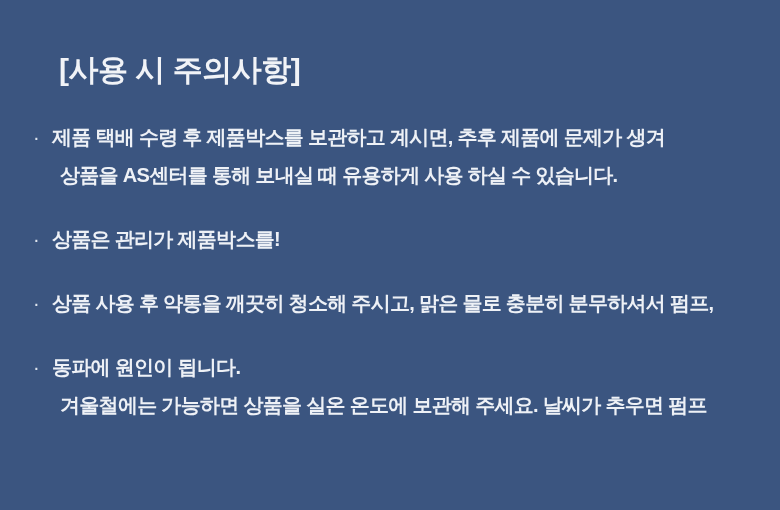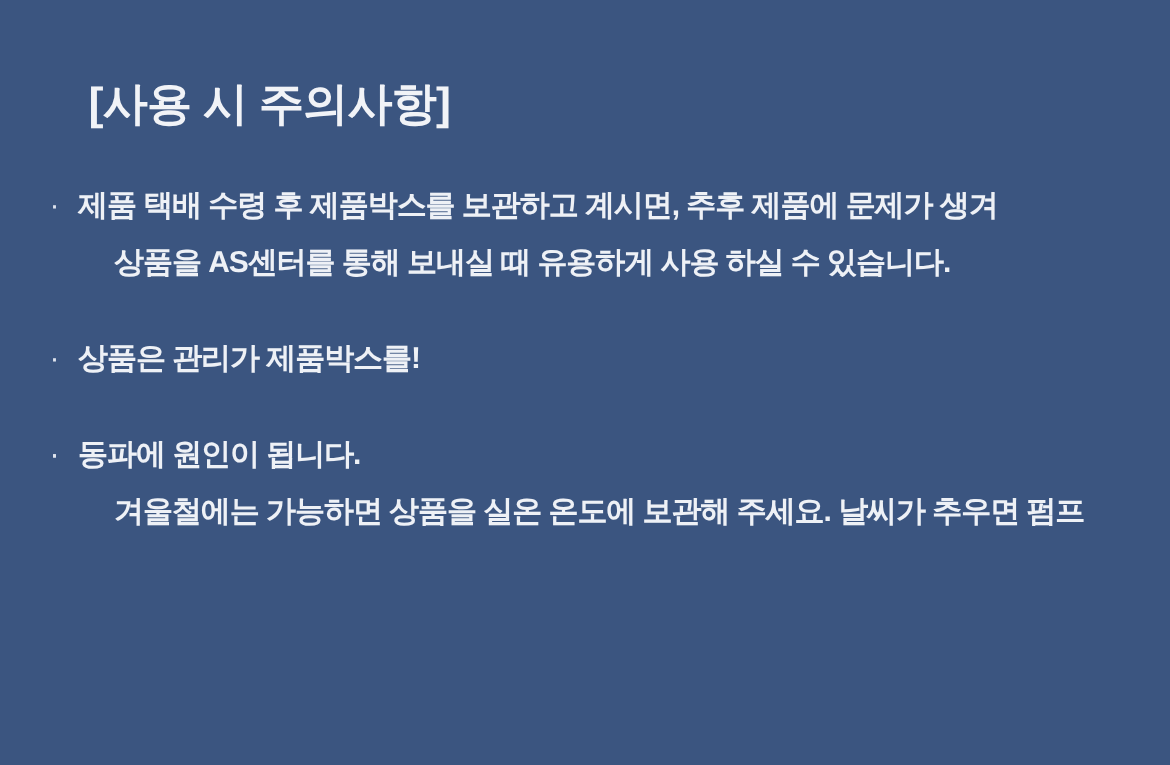--- a/index.html
+++ b/index.html
@@ -81,21 +81,20 @@
 
   .notice-line {
     display: block;
     white-space: nowrap;
     font-weight: bold;
   }
 
   
   .notice-line + .notice-line {
     padding-left: 8px;
-    margin-left: 16px;
   }
 </style>
 </head>
 <body>
 
 <div id="notice-panel">
 
   <div id="panel-title">[사용 시 주의사항]</div>
 
   <ul id="notice-list">
@@ -111,20 +110,21 @@
     <li class="notice-item">
       <span class="notice-bullet">·</span>
       <span class="notice-text">
         <span class="notice-line">상품은 관리가 제품박스를!</span>
       </span>
     </li>
 
     <li class="notice-item">
       <span class="notice-bullet">·</span>
       <span class="notice-text">
+        <span class="notice-line">상품 사용 후 약통을 깨끗히 청소해 주시고, 맑은 물로 충분히 분무하셔서 펌프,</span>
       </span>
     </li>
 
     <li class="notice-item">
       <span class="notice-bullet">·</span>
       <span class="notice-text">
         <span class="notice-line">동파에 원인이 됩니다.</span>
         <span class="notice-line">겨울철에는 가능하면 상품을 실온 온도에 보관해 주세요. 날씨가 추우면 펌프</span>
       </span>
     </li>

